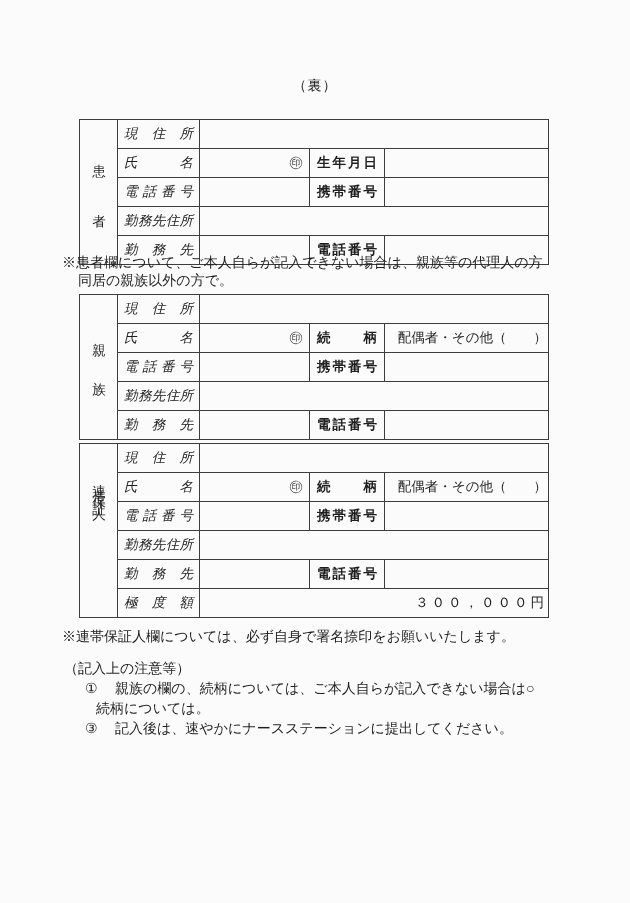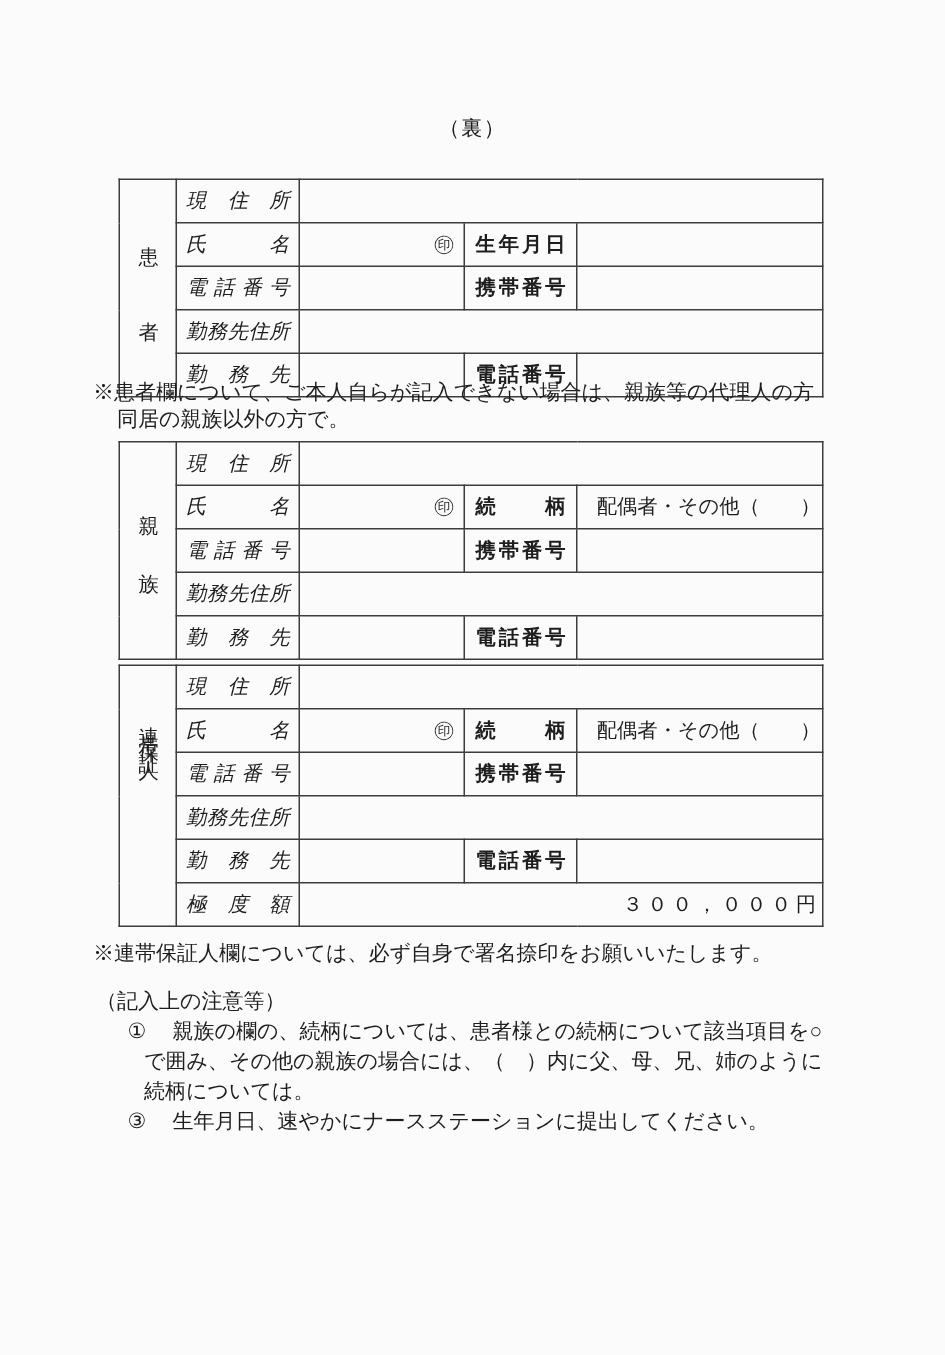--- a/index.html
+++ b/index.html
@@ -181,24 +181,23 @@
     </tr>
   </tbody>
     </table>
 
   <div class="footnote fn-guarantor">※連帯保証人欄については、必ず自身で署名捺印をお願いいたします。</div>
 
   <div class="notes">
     <div class="note-heading">（記入上の注意等）</div>
 
     <div>
-      <div class="note-first"><span class="num">①</span><span>親族の欄の、続柄については、患者様との続柄について該当項目を○</span></div>
-      <div class="note-cont">で囲み、その他の親族の場合には、（　）内に父、母、兄、姉のように</div>
+      <div class="note-first"><span class="num">①</span><span>親族の欄の、続柄については、ご本人自らが記入できない場合は○</span></div>
       <div class="note-cont">続柄については。</div>
     </div>
 
 
     <div>
-      <div class="note-first"><span class="num">③</span><span>生年月日、速やかにナースステーションに提出してください。</span></div>
+      <div class="note-first"><span class="num">③</span><span>記入後は、速やかにナースステーションに提出してください。</span></div>
     </div>
   </div>
 
 </div>
 
 </body></html>

